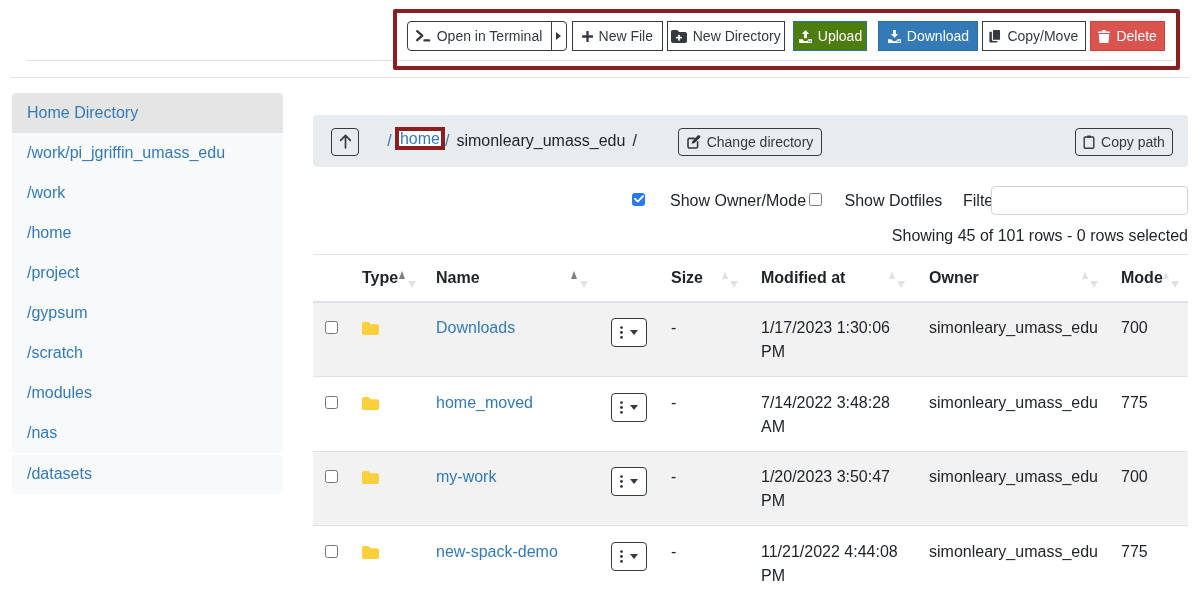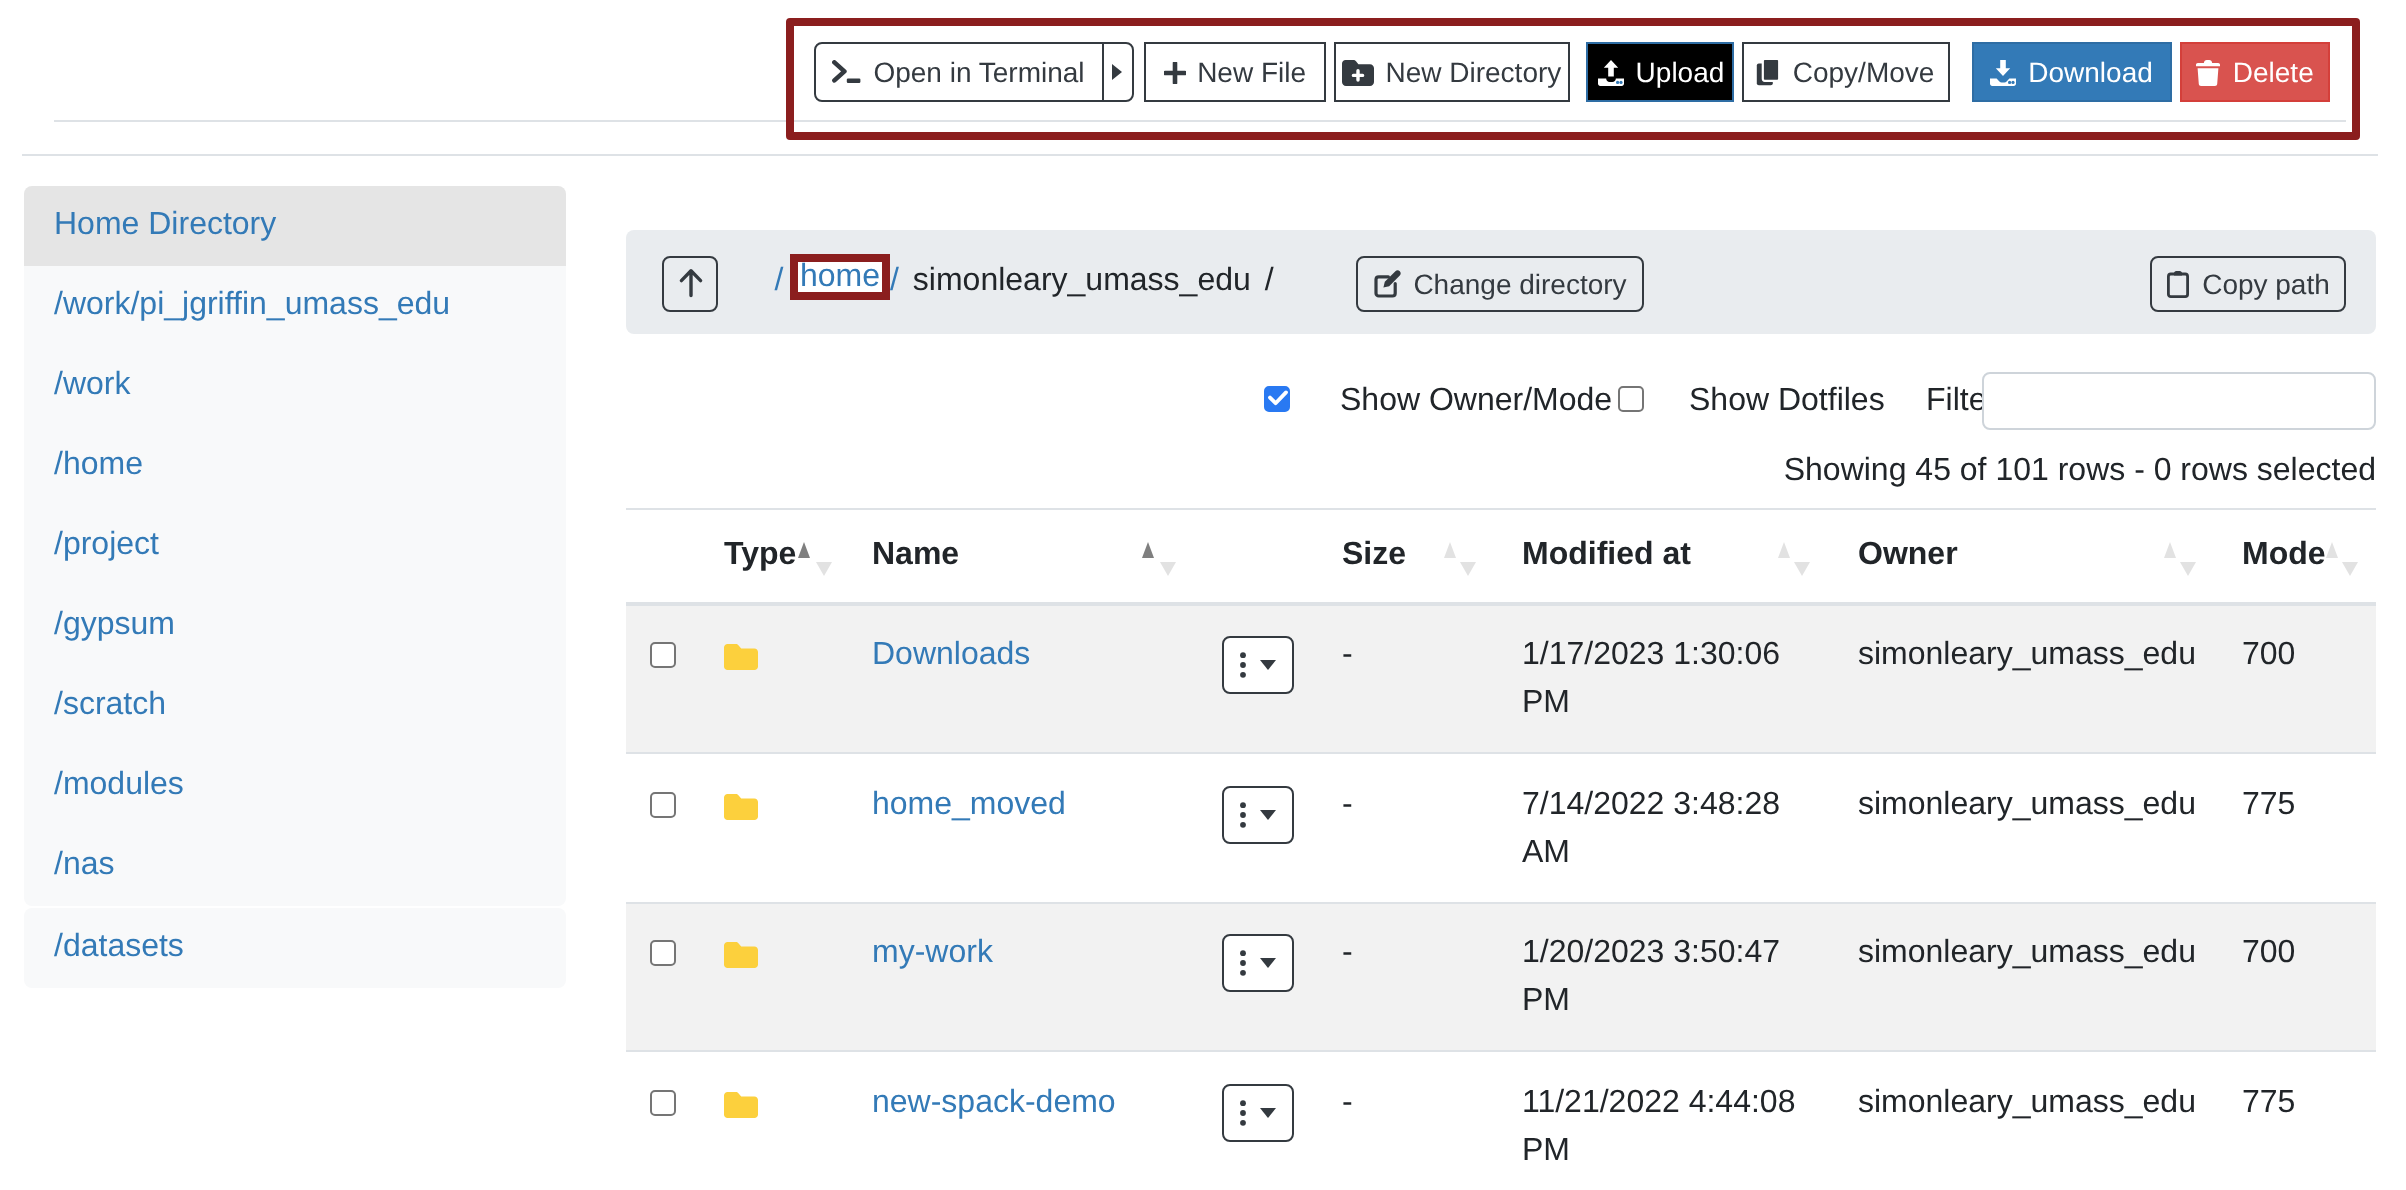--- a/index.html
+++ b/index.html
@@ -22,21 +22,21 @@
   .btn {
     height:30px; border:1px solid #343a40; border-radius:0; background:#fff; color:#343a40;
     display:flex; align-items:center; justify-content:center; cursor:pointer;
     font-family:inherit; font-size:14px; padding:0; line-height:1;
   }
   .btn .ic { display:flex; margin-right:6px; }
   .btn-terminal { width:145px; border-radius:4px 0 0 4px; }
   .btn-terminal-caret { width:16.5px; border-radius:0 4px 4px 0; margin-left:-1px; }
   .btn-newfile { width:91px; margin-left:4.8px; }
   .btn-newdir { width:118px; margin-left:3.9px; }
-  .btn-upload { width:74px; margin-left:8.8px; background:#000000; border-color:#2e6da4; color:#fff; }
+  .btn-upload { width:74px; margin-left:8.8px; background:#4d7c0f; border-color:#2e6da4; color:#fff; }
   .btn-download { width:100px; margin-left:11px; background:#337ab7; border-color:#2e6da4; color:#fff; }
   .btn-copymove { width:104px; margin-left:3.3px; }
   .btn-delete { width:74.5px; margin-left:4.6px; background:#d9534f; border-color:#d43f3a; color:#fff; }
   .caret-right { width:0; height:0; border-top:4px solid transparent; border-bottom:4px solid transparent; border-left:5px solid #343a40; }
 
   
   .sidebar { position:absolute; left:12px; top:93px; width:271px; }
   .sb-group { border-radius:4px; overflow:hidden; }
   .sb-group2 { margin-top:0.5px; }
   .sb-item {
@@ -145,39 +145,39 @@
       <span class="ic">
         <svg width="13" height="13" viewBox="0 0 13 13">
             <path d="M6.5 0 L10.1 3.9 H7.9 V8.2 H5.1 V3.9 H2.9 Z" fill="currentColor"></path>
             <path d="M0 9.2 H4.1 V9.4 C4.1 10.3 4.9 11 5.8 11 H7.2 C8.1 11 8.9 10.3 8.9 9.4 V9.2 H13 V11.9 C13 12.5 12.5 13 11.9 13 H1.1 C0.5 13 0 12.5 0 11.9 Z" fill="currentColor"></path>
             <circle cx="9.8" cy="11.2" r="0.8" fill="#337ab7"></circle>
             <circle cx="11.5" cy="11.2" r="0.8" fill="#337ab7"></circle>
           </svg>
       </span>
       <span>Upload</span>
     </button>
-    <button class="btn btn-copymove">
-      <span class="ic">
-        <svg width="12" height="14" viewBox="0 0 12 14">
-            <rect x="0.4" y="2.8" width="8" height="10.8" rx="1" fill="currentColor"></rect>
-            <rect x="3.4" y="0.4" width="8.2" height="11" rx="1" fill="currentColor" stroke="#fff" stroke-width="1.1"></rect>
-          </svg>
-      </span>
-      <span>Copy/Move</span>
-    </button>
     <button class="btn btn-download">
       <span class="ic">
         <svg width="13" height="13" viewBox="0 0 13 13">
             <path d="M5.1 0 H7.9 V4.1 H10.1 L6.5 8 L2.9 4.1 H5.1 Z" fill="currentColor"></path>
             <path d="M0 9.2 H3.3 L4.7 10.8 C5 11.1 5.4 11.3 5.8 11.3 H7.2 C7.6 11.3 8 11.1 8.3 10.8 L9.7 9.2 H13 V11.9 C13 12.5 12.5 13 11.9 13 H1.1 C0.5 13 0 12.5 0 11.9 Z" fill="currentColor"></path>
             <circle cx="9.8" cy="11.2" r="0.8" fill="#337ab7"></circle>
             <circle cx="11.5" cy="11.2" r="0.8" fill="#337ab7"></circle>
           </svg>
       </span>
       <span>Download</span>
+    </button>
+    <button class="btn btn-copymove">
+      <span class="ic">
+        <svg width="12" height="14" viewBox="0 0 12 14">
+            <rect x="0.4" y="2.8" width="8" height="10.8" rx="1" fill="currentColor"></rect>
+            <rect x="3.4" y="0.4" width="8.2" height="11" rx="1" fill="currentColor" stroke="#fff" stroke-width="1.1"></rect>
+          </svg>
+      </span>
+      <span>Copy/Move</span>
     </button>
     <button class="btn btn-delete">
       <span class="ic">
         <svg width="12" height="13" viewBox="0 0 12 13">
             <path d="M4.1 0.9 C4.25 0.35 4.75 0 5.3 0 H6.7 C7.25 0 7.75 0.35 7.9 0.9 L8.1 1.5 H11.1 C11.6 1.5 12 1.9 12 2.4 V3.1 H0 V2.4 C0 1.9 0.4 1.5 0.9 1.5 H3.9 Z" fill="currentColor"></path>
             <path d="M0.8 4.1 H11.2 L10.6 12 C10.56 12.56 10.1 13 9.5 13 H2.5 C1.9 13 1.44 12.56 1.4 12 Z" fill="currentColor"></path>
           </svg>
       </span>
       <span>Delete</span>
     </button>

